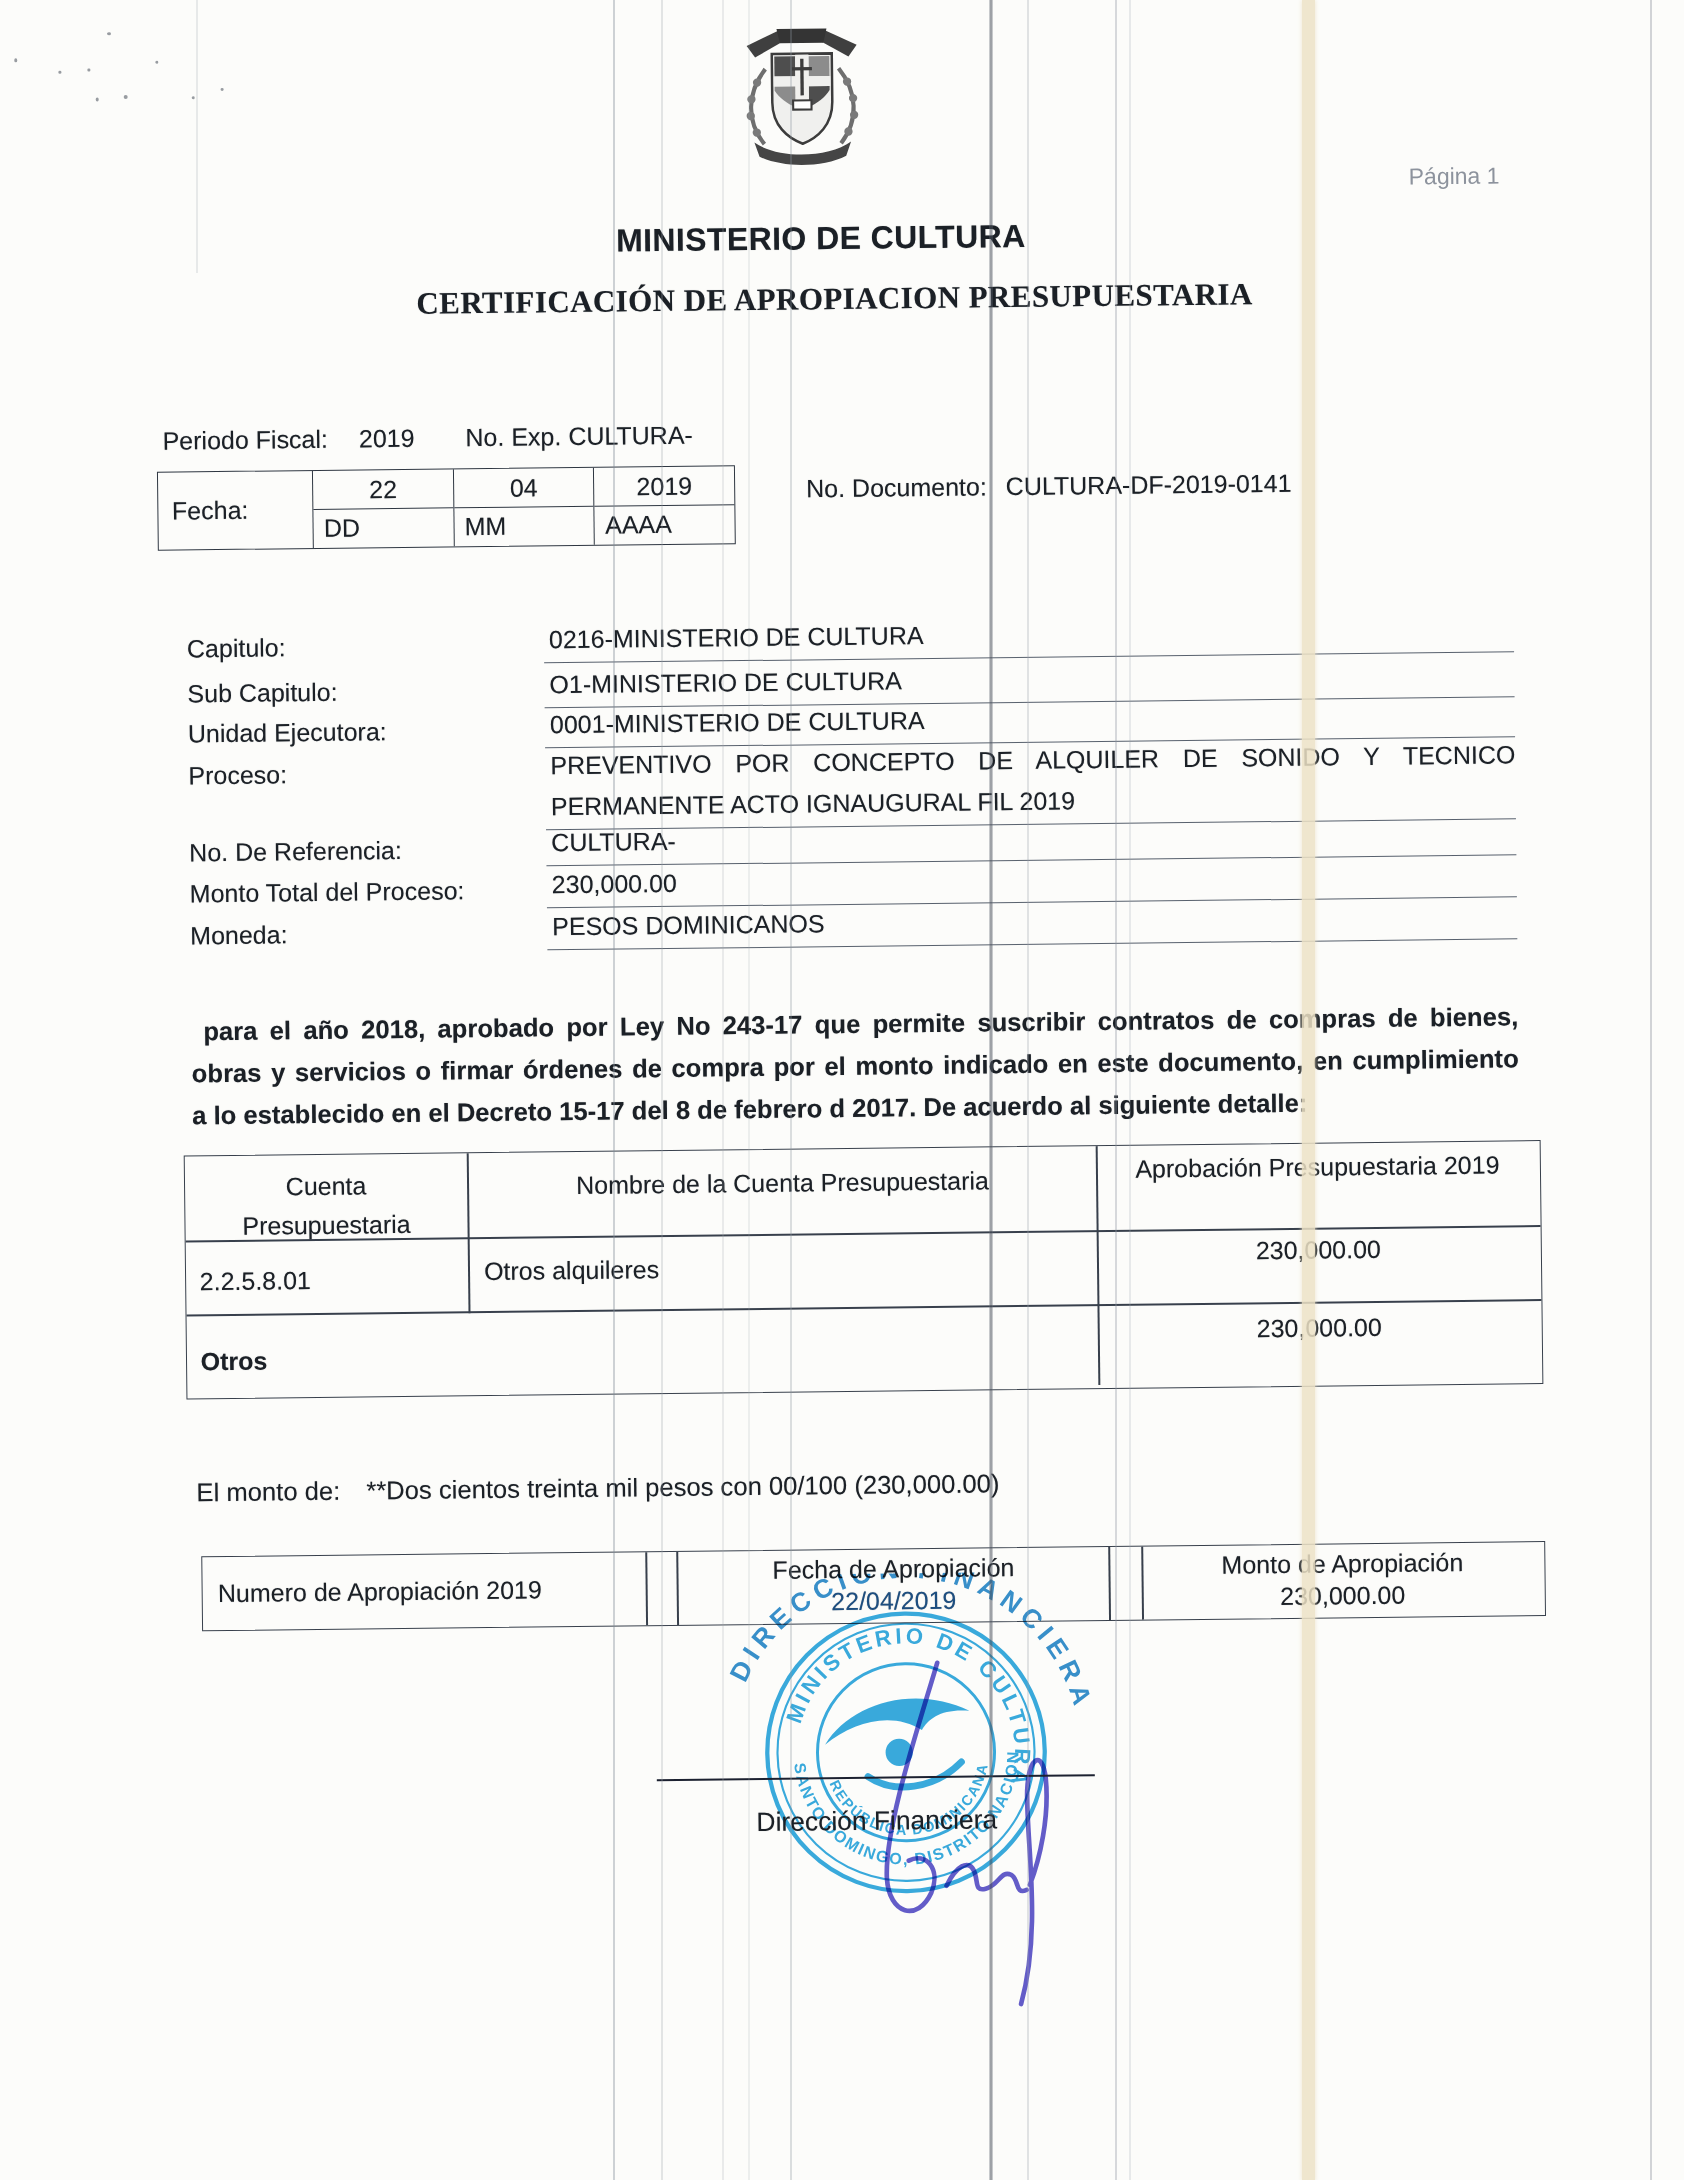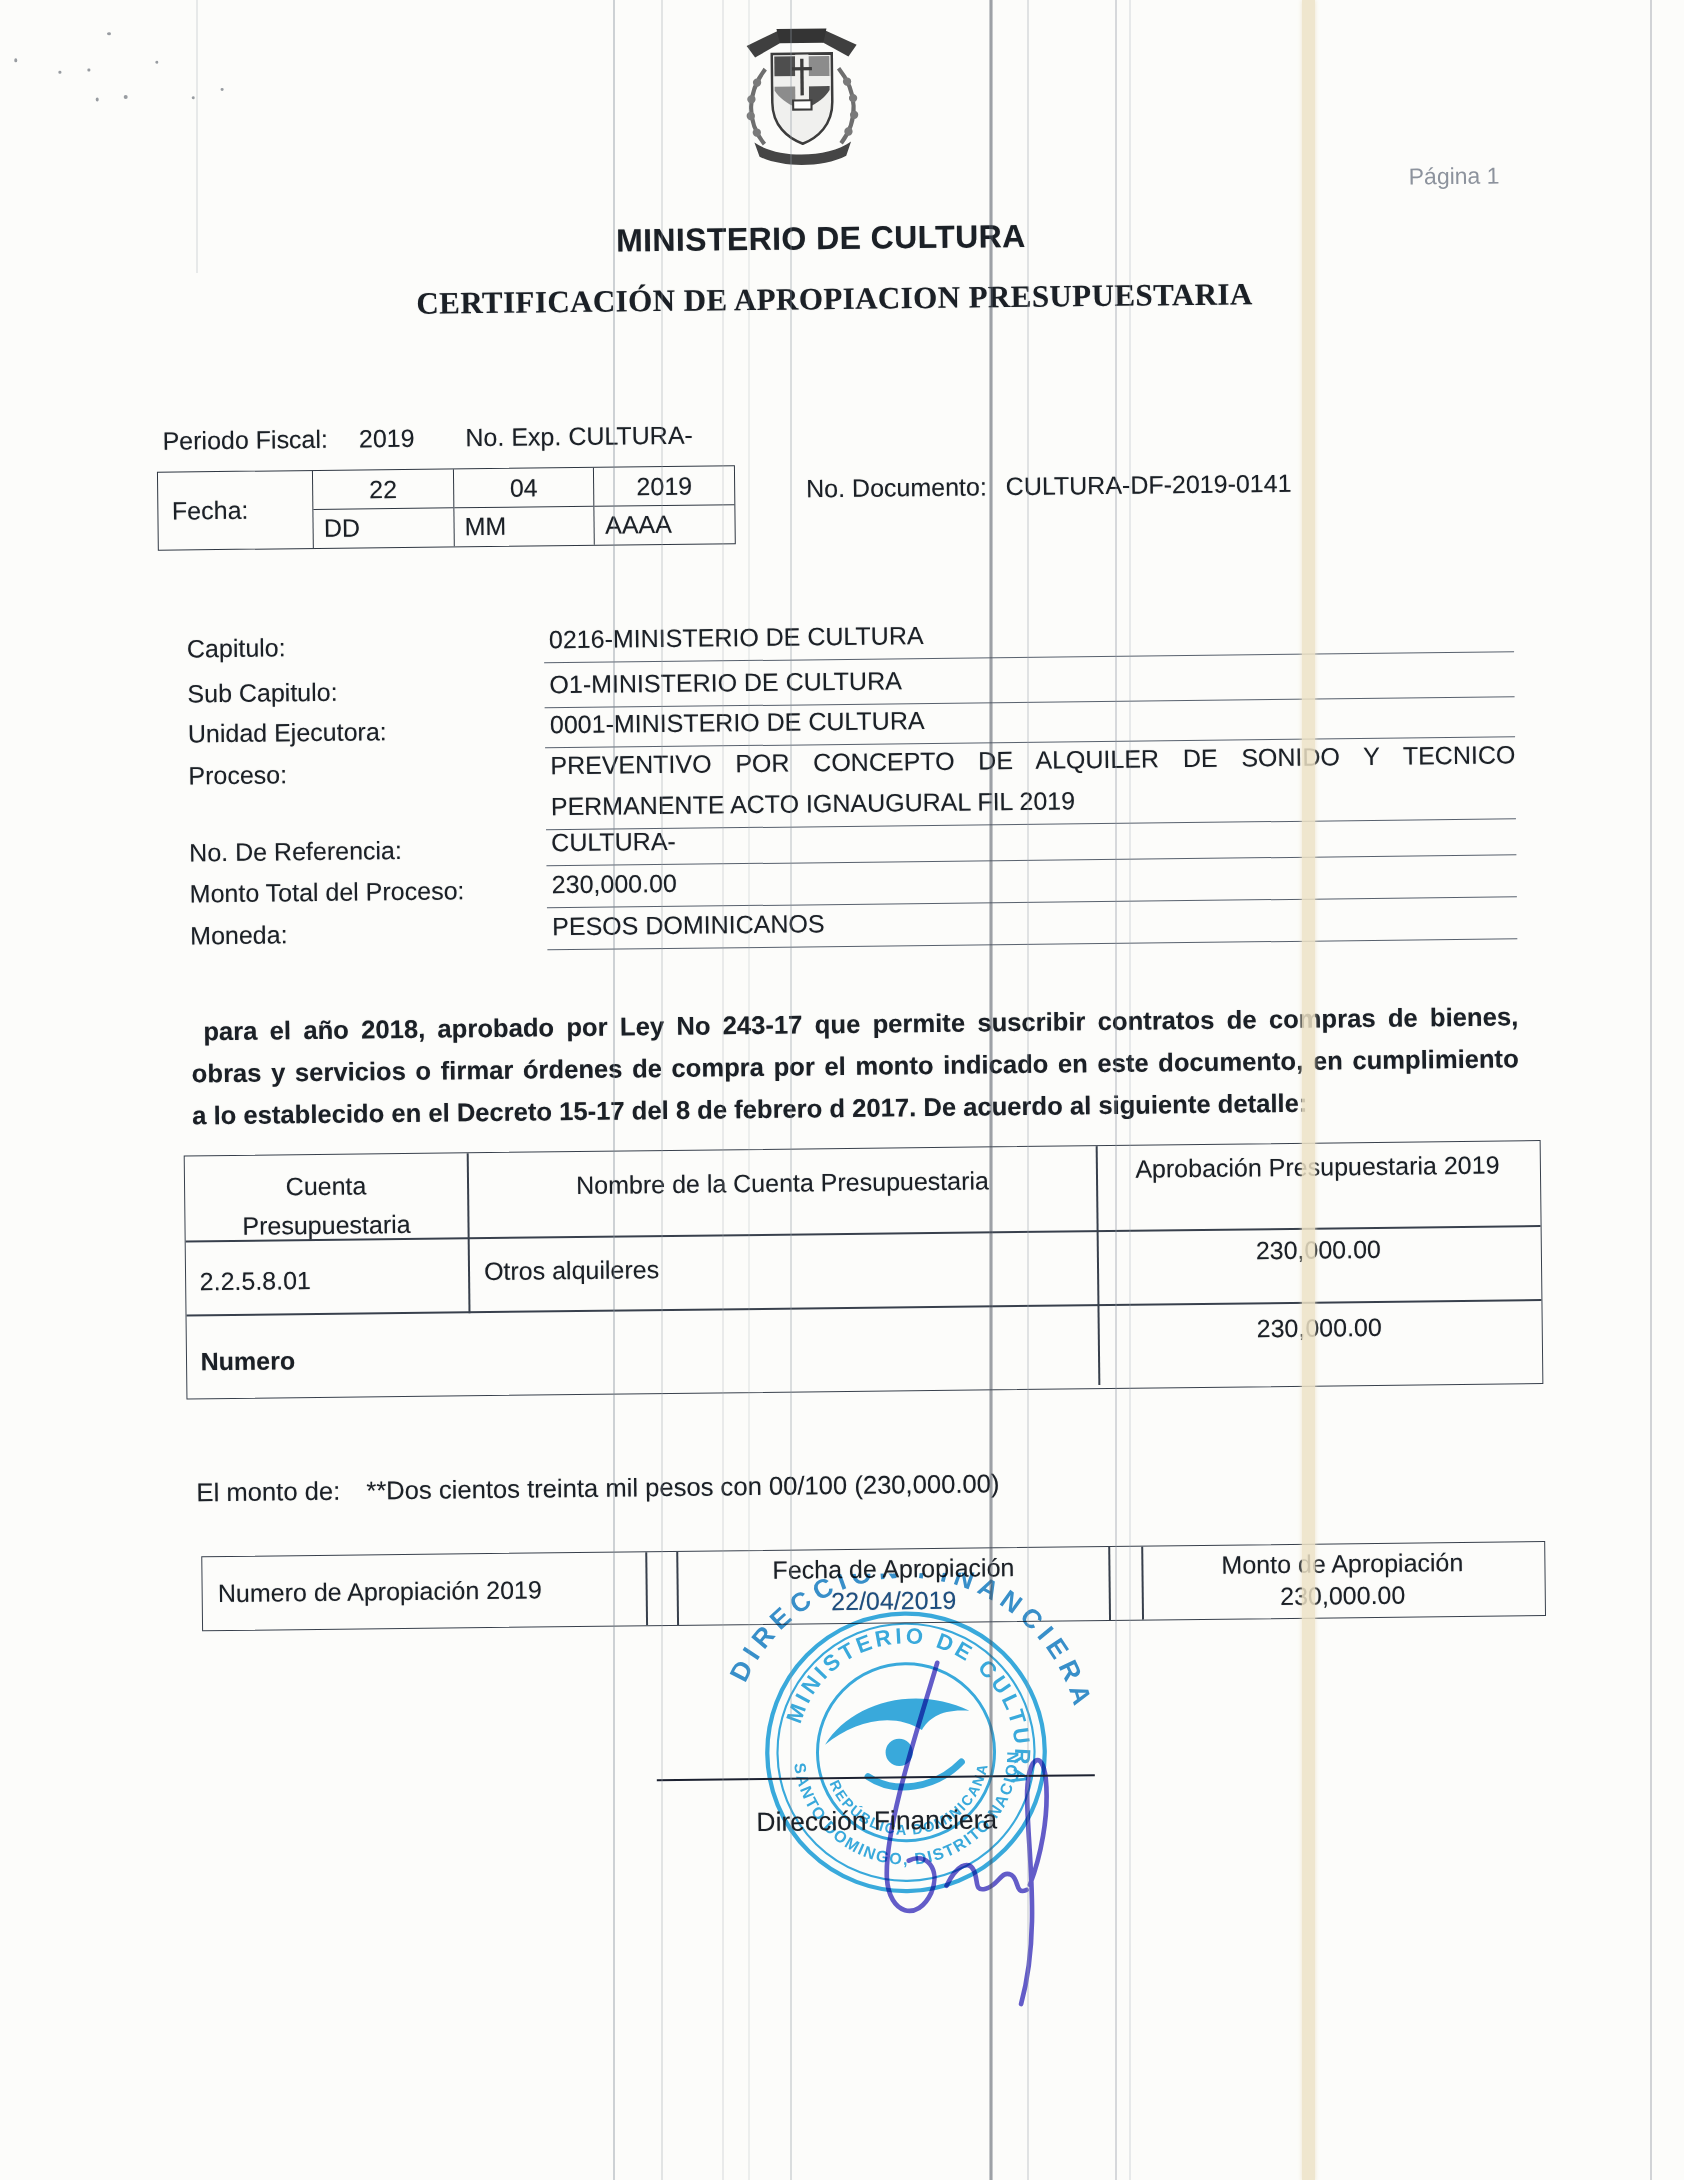--- a/index.html
+++ b/index.html
@@ -153,21 +153,21 @@
       <div class="bline" style="left:0;right:0;top:158px;height:1.7px;"></div>
       <div class="bline" style="left:282px;top:0;width:1.7px;height:160px;"></div>
       <div class="bline" style="left:911px;top:0;width:1.7px;height:239px;"></div>
       <div class="btxt soft" style="left:0;top:17px;width:282px;text-align:center;">Cuenta</div>
       <div class="btxt soft" style="left:0;top:56px;width:282px;text-align:center;">Presupuestaria</div>
       <div class="btxt soft" style="left:284px;top:19px;width:627px;text-align:center;">Nombre de la Cuenta Presupuestaria</div>
       <div class="btxt soft" style="left:912px;top:8.5px;width:441px;text-align:center;">Aprobación Presupuestaria 2019</div>
       <div class="btxt soft" style="left:13.6px;top:111px;">2.2.5.8.01</div>
       <div class="btxt soft" style="left:298px;top:104px;">Otros alquileres</div>
       <div class="btxt soft" style="left:912px;top:92px;width:441px;text-align:center;">230,000.00</div>
-      <div class="btxt soft" style="left:13.6px;top:191px;font-weight:bold;">Numero</div>
+      <div class="btxt soft" style="left:13.6px;top:191px;font-weight:bold;">Otros</div>
       <div class="btxt soft" style="left:912px;top:170px;width:441px;text-align:center;">230,000.00</div>
     </div>
 
     <div class="abs amount soft">
       <span>El monto de:</span>
       <span class="t">**Dos cientos treinta mil pesos con 00/100 (230,000.00)</span>
     </div>
 
     <div class="abs atable">
       <div class="avline" style="left:443px;"></div>

